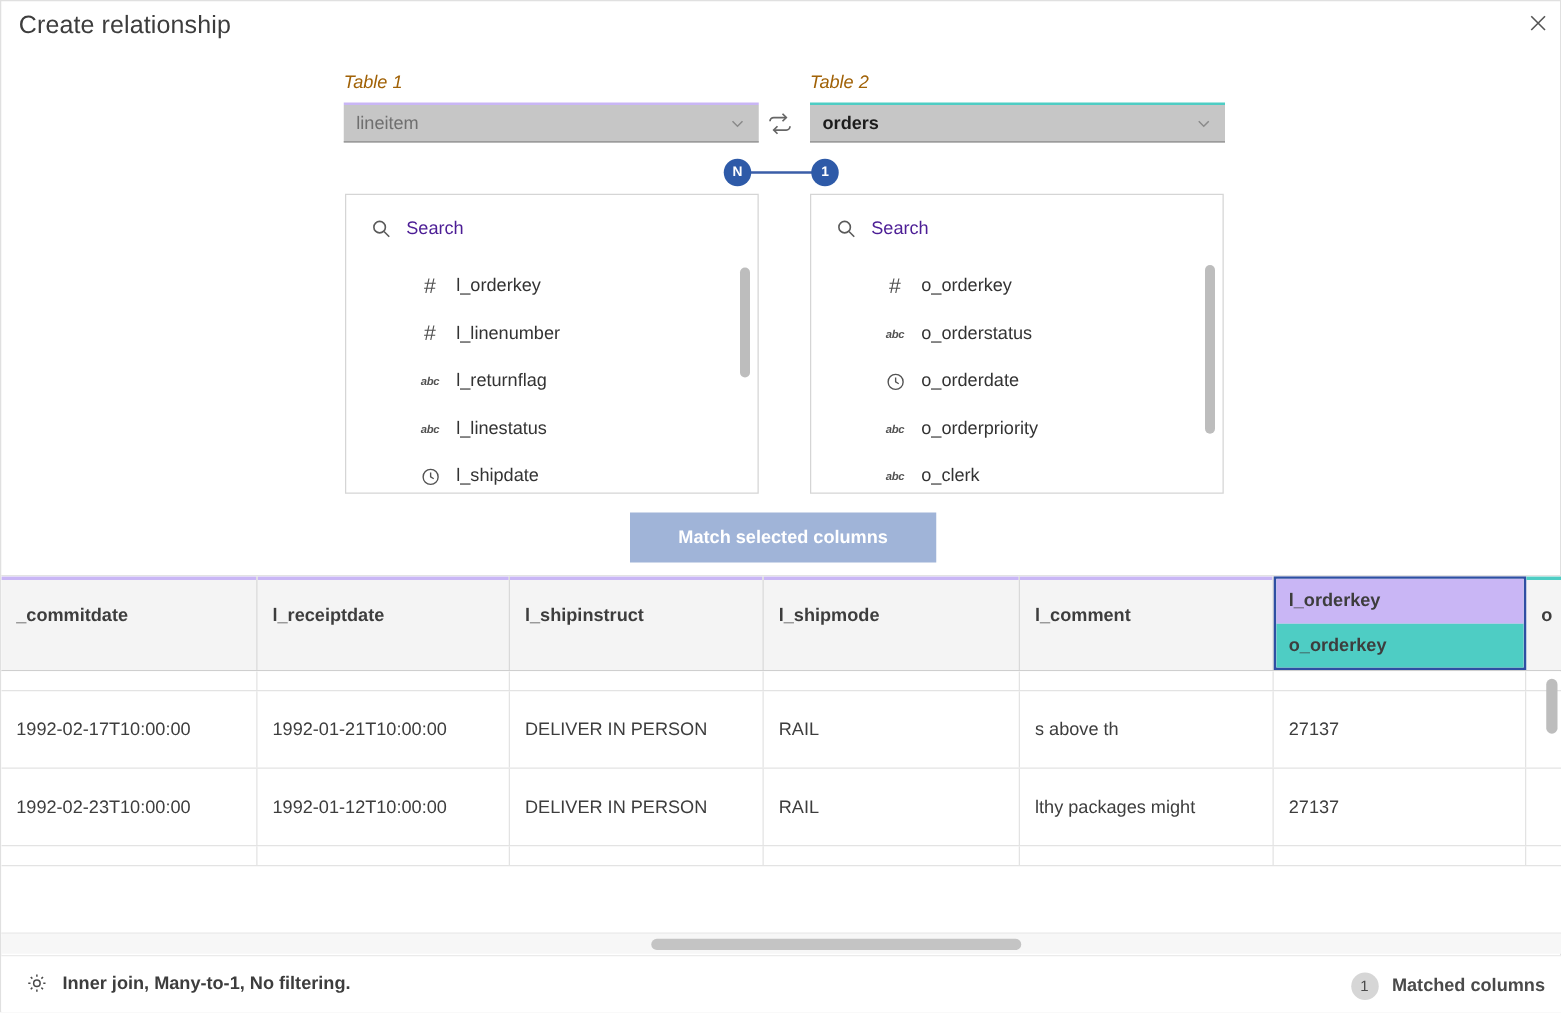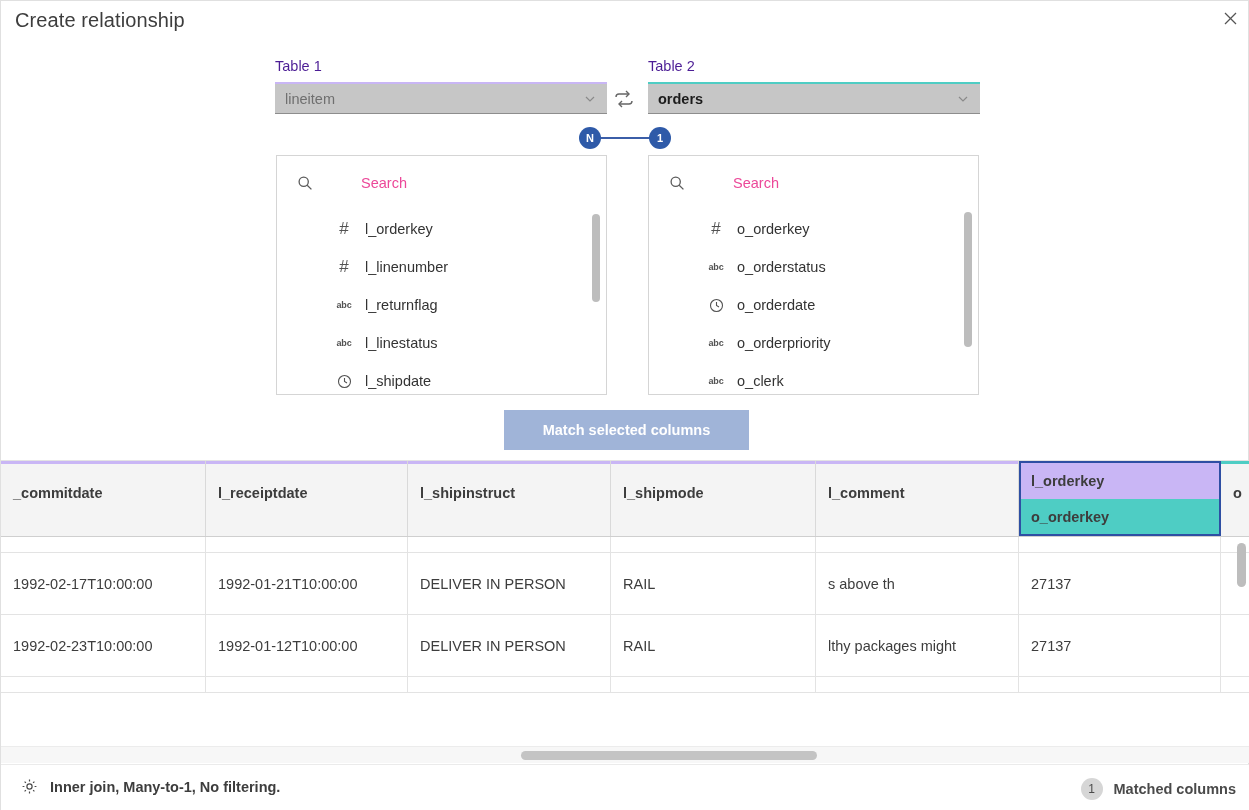--- a/index.html
+++ b/index.html
@@ -47,21 +47,22 @@
     justify-content: center;
     cursor: pointer;
     color: #555;
   }
   .close-btn svg { display: block; }
 
   
   .sel-label {
     position: absolute;
     font-size: 14.5px;
-    color: #4c1d95;
+    color: #a16207;
+    font-style: italic;
   }
   #label-t1 { left: 274px; top: 57px; }
   #label-t2 { left: 647px; top: 57px; }
 
   .select-box {
     position: absolute;
     height: 30px;
     background: #c6c6c6;
     border-bottom: 1px solid #8d8d8d;
     display: flex;
@@ -157,22 +158,21 @@
     display: flex;
     align-items: center;
     padding: 0 0 0 20px;
     gap: 12px;
     cursor: text;
   }
   .search-icon { width: 16px; height: 16px; color: #5a5a5a; flex: 0 0 auto; }
   .search-icon svg { display: block; }
   .search-ph {
     font-size: 14.5px;
-    color: #ec4899;
-    margin-left: 36px;
+    color: #4c1d95;
   }
 
   .col-list { position: relative; }
   .col-row {
     height: 38px;
     display: flex;
     align-items: center;
     padding-left: 58px;
     gap: 12px;
     cursor: pointer;
@@ -183,20 +183,21 @@
     display: flex;
     align-items: center;
     justify-content: center;
     color: #525252;
   }
   .type-ico.num { font-size: 17px; }
   .type-ico.abc {
     font-size: 9px;
     font-weight: bold;
     letter-spacing: -.2px;
+    font-style: italic;
   }
   .type-ico svg { display: block; }
   .col-name {
     font-size: 14.5px;
     color: #333;
     white-space: nowrap;
   }
 
   .panel-scroll {
     position: absolute;

